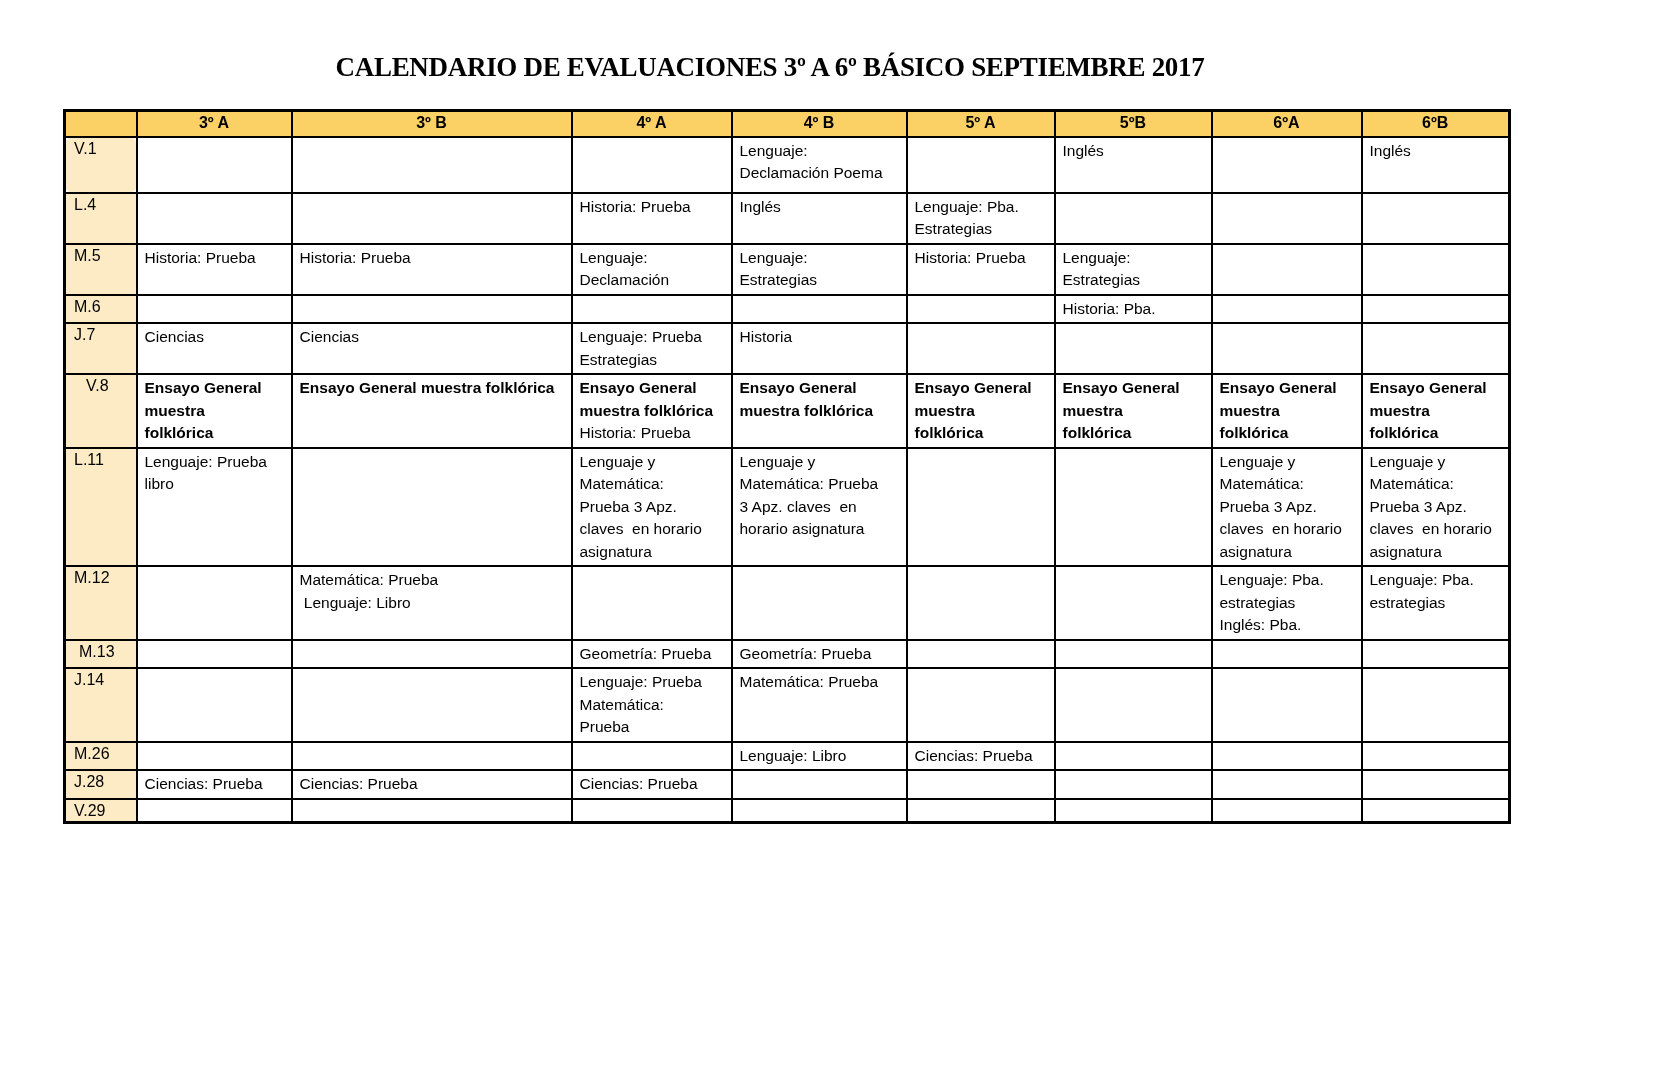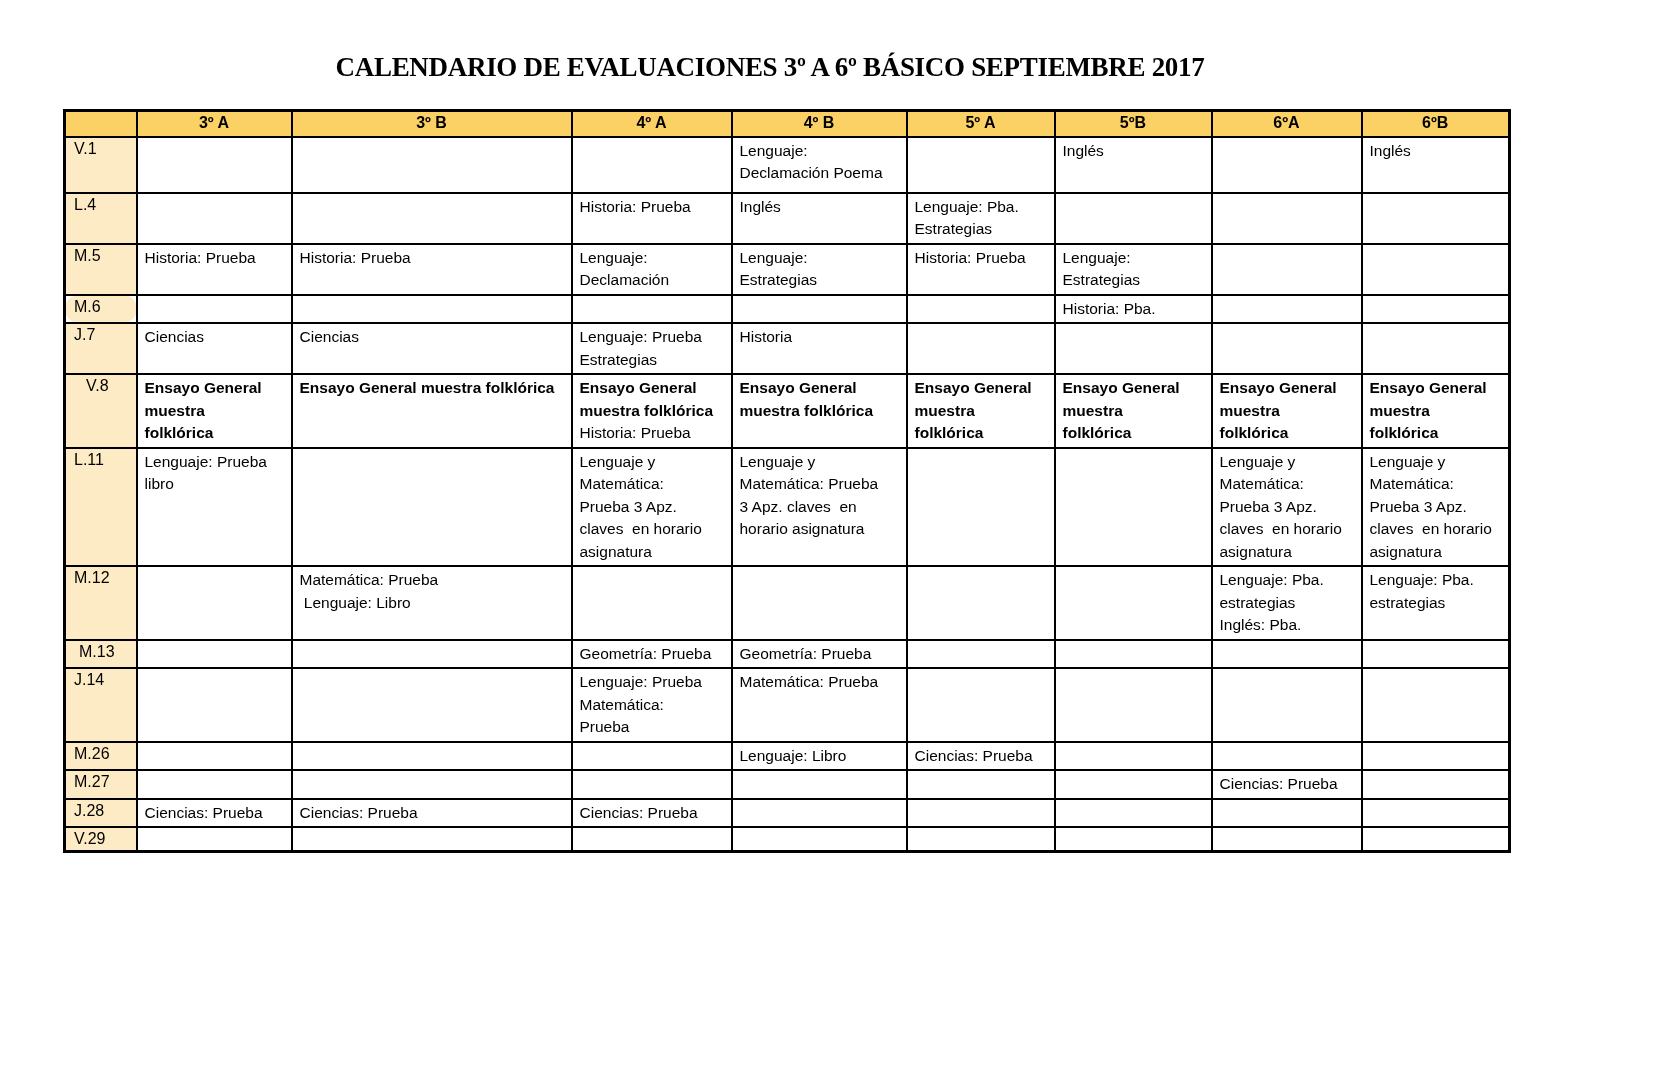--- a/index.html
+++ b/index.html
@@ -103,21 +103,21 @@
         <th>4º A</th>
         <th>4º B</th>
         <th>5º A</th>
         <th>5ºB</th>
         <th>6ºA</th>
         <th>6ºB</th>
       </tr>
     </thead>
     <tbody>
         <tr>
-          <td class="day" style="height: 56px;">V.1</td>
+          <td class="day" style="height: 56px; border-radius: 9px;">V.1</td>
           <td class="cell"></td>
           <td class="cell"></td>
           <td class="cell"></td>
           <td class="cell">
             <div class="line">Lenguaje:</div>
             <div class="line">Declamación Poema</div>
           </td>
           <td class="cell"></td>
           <td class="cell">
             <div class="line">Inglés</div>
@@ -165,21 +165,21 @@
             <div class="line">Historia: Prueba</div>
           </td>
           <td class="cell">
             <div class="line">Lenguaje:</div>
             <div class="line">Estrategias</div>
           </td>
           <td class="cell"></td>
           <td class="cell"></td>
         </tr>
         <tr>
-          <td class="day" style="height: 22px; border-radius: 14px;">M.6</td>
+          <td class="day" style="height: 22px;">M.6</td>
           <td class="cell"></td>
           <td class="cell"></td>
           <td class="cell"></td>
           <td class="cell"></td>
           <td class="cell"></td>
           <td class="cell">
             <div class="line">Historia: Pba.</div>
           </td>
           <td class="cell"></td>
           <td class="cell"></td>
@@ -343,33 +343,20 @@
             <div class="line">Lenguaje: Libro</div>
           </td>
           <td class="cell">
             <div class="line">Ciencias: Prueba</div>
           </td>
           <td class="cell"></td>
           <td class="cell"></td>
           <td class="cell"></td>
         </tr>
         <tr>
-          <td class="day" style="height: 26px;">M.27</td>
-          <td class="cell"></td>
-          <td class="cell"></td>
-          <td class="cell"></td>
-          <td class="cell"></td>
-          <td class="cell"></td>
-          <td class="cell"></td>
-          <td class="cell">
-            <div class="line">Ciencias: Prueba</div>
-          </td>
-          <td class="cell"></td>
-        </tr>
-        <tr>
           <td class="day" style="height: 26px;">J.28</td>
           <td class="cell">
             <div class="line">Ciencias: Prueba</div>
           </td>
           <td class="cell">
             <div class="line">Ciencias: Prueba</div>
           </td>
           <td class="cell">
             <div class="line">Ciencias: Prueba</div>
           </td>

